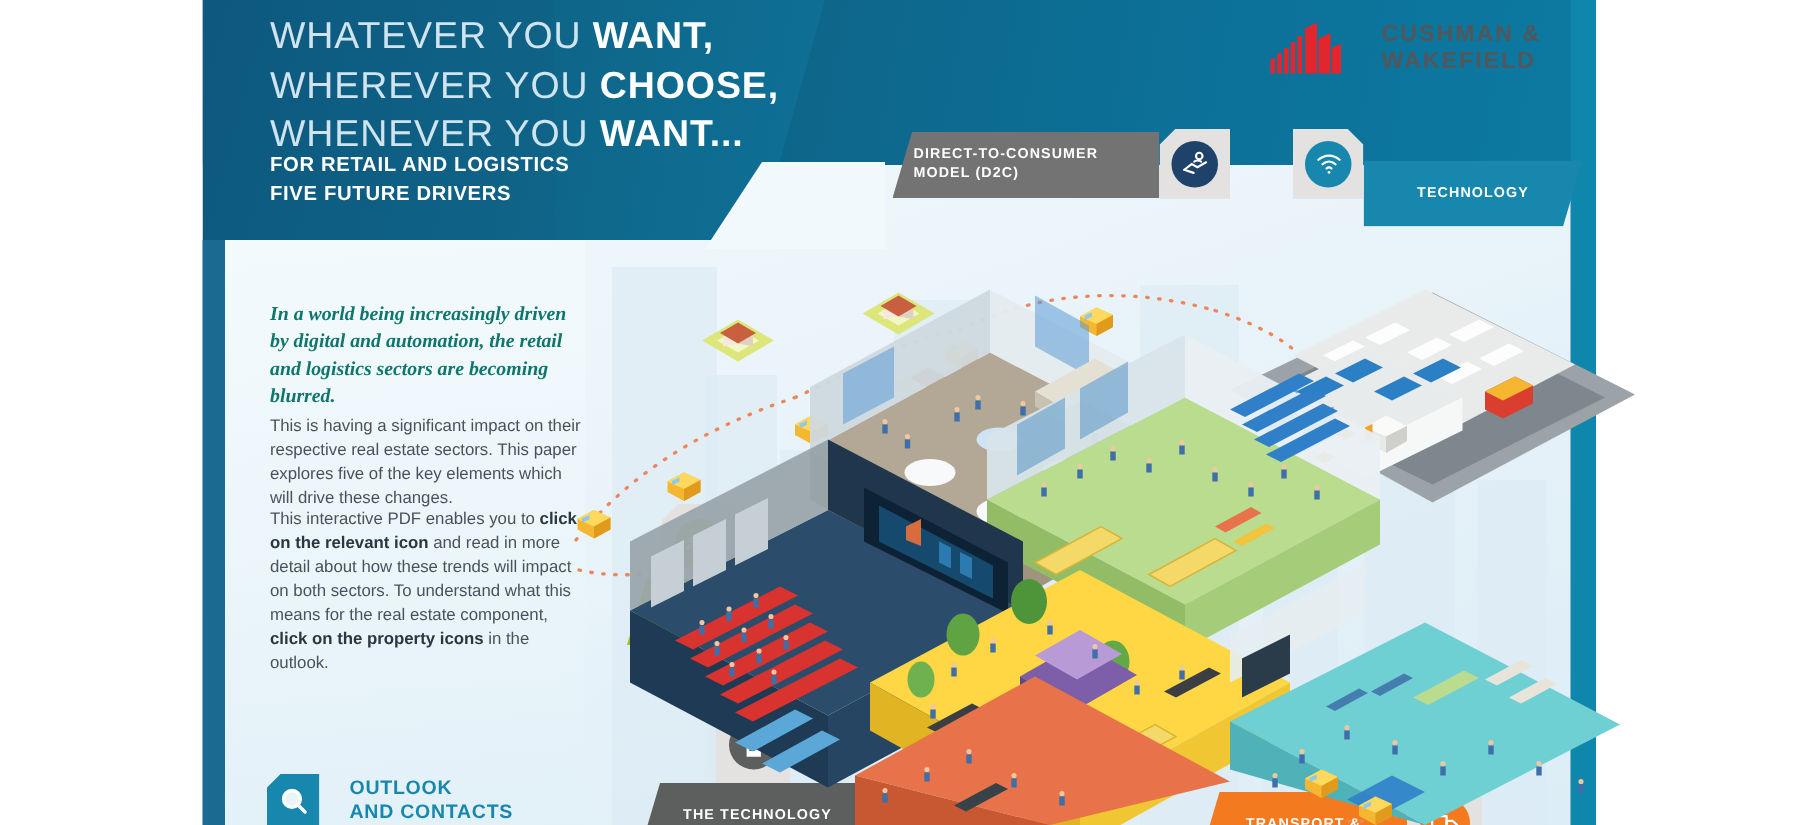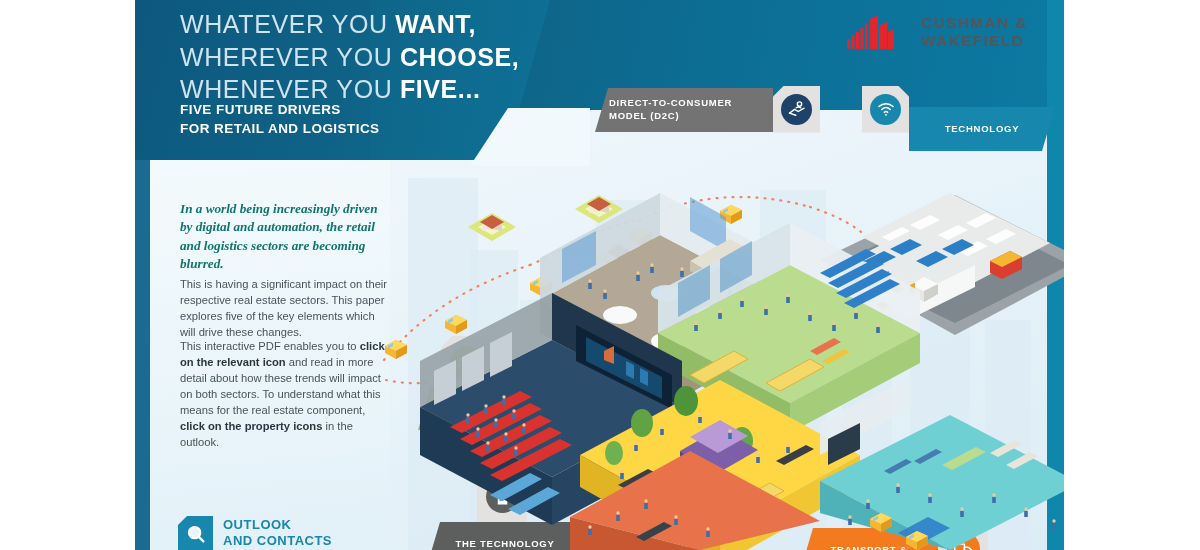--- a/index.html
+++ b/index.html
@@ -1,18 +1,18 @@
 <!DOCTYPE html>
 <html><head>
 <meta charset="utf-8">
 <style>
   html,body{margin:0;padding:0;background:#ffffff;}
   body{width:1200px;height:550px;overflow:hidden;
        font-family:"Liberation Sans",sans-serif;}
-  #page{position:relative;width:1064px;height:550px;background:#ffffff;overflow:hidden;}
+  #page{position:relative;width:1200px;height:550px;background:#ffffff;overflow:hidden;}
 
   
   .bg-wash{position:absolute;left:0;top:0;width:1200px;height:550px;
            background:linear-gradient(160deg,#f4fafd 0%,#eaf4fa 45%,#dbecf6 100%);}
   .bg-right-white{position:absolute;left:1063px;top:0;width:137px;height:550px;background:#ffffff;}
   .bg-left-white{position:absolute;left:0;top:0;width:135px;height:550px;background:#ffffff;}
   .accent-bar{position:absolute;left:1047px;top:0;width:17px;height:550px;background:#0f86ab;}
 
   
   .sky{position:absolute;background:#dceaf4;opacity:.62;}
@@ -54,21 +54,21 @@
   .panel{position:absolute;left:150px;top:160px;width:240px;height:390px;
          background:linear-gradient(175deg,#f3fafc 0%,#eaf5fa 60%,#e2f0f8 100%);}
   .lead{position:absolute;left:180px;top:200px;width:210px;
         font-family:"Liberation Serif",serif;font-style:italic;font-weight:700;
         font-size:13.2px;line-height:1.40;color:#0f766e;}
   .para{position:absolute;left:180px;width:212px;font-size:11.2px;line-height:1.43;color:#47525c;}
   .para b{font-weight:700;color:#2b3740;}
   .p1{top:276px;}
   .p2{top:338px;}
 
-  .outlook{position:absolute;left:178px;top:516px;display:flex;align-items:center;gap:10px;}
+  .outlook{position:absolute;left:178px;top:516px;display:flex;align-items:center;gap:20px;}
   .outlook-badge{width:35px;height:34px;background:#1787ad;
        clip-path:polygon(9px 0,100% 0,100% 100%,0 100%,0 9px);
        display:flex;align-items:center;justify-content:center;}
   .outlook-txt{font-size:13px;font-weight:700;letter-spacing:.5px;line-height:1.2;color:#1787ad;}
 
   
   .iso{position:absolute;}
   svg{display:block;overflow:visible;}
 </style>
 </head>
@@ -91,25 +91,25 @@
   <div class="sky" style="left:985px;top:320px;width:46px;height:230px;"></div>
 
   <div class="header-wide"></div>
   <div class="header-main"></div>
   <div class="header-diag"></div>
   <div class="hdr-white-notch"></div>
 
   <div class="headline">
     <div><span>WHATEVER YOU </span><b>WANT,</b></div>
     <div><span>WHEREVER YOU </span><b>CHOOSE,</b></div>
-    <div><span>WHENEVER YOU </span><b>FIVE...</b></div>
+    <div><span>WHENEVER YOU </span><b>WANT...</b></div>
   </div>
   <div class="subhead">
+    <div>FOR RETAIL AND LOGISTICS</div>
     <div>FIVE FUTURE DRIVERS</div>
-    <div>FOR RETAIL AND LOGISTICS</div>
   </div>
 
   <div class="bg-right-white"></div>
   <div class="accent-bar"></div>
   <div class="bg-left-white"></div>
 
   <div class="logo">
     <div class="logo-mark">
       <svg width="47" height="34" viewBox="0 0 47 34">
         <g fill="#E3262E">

